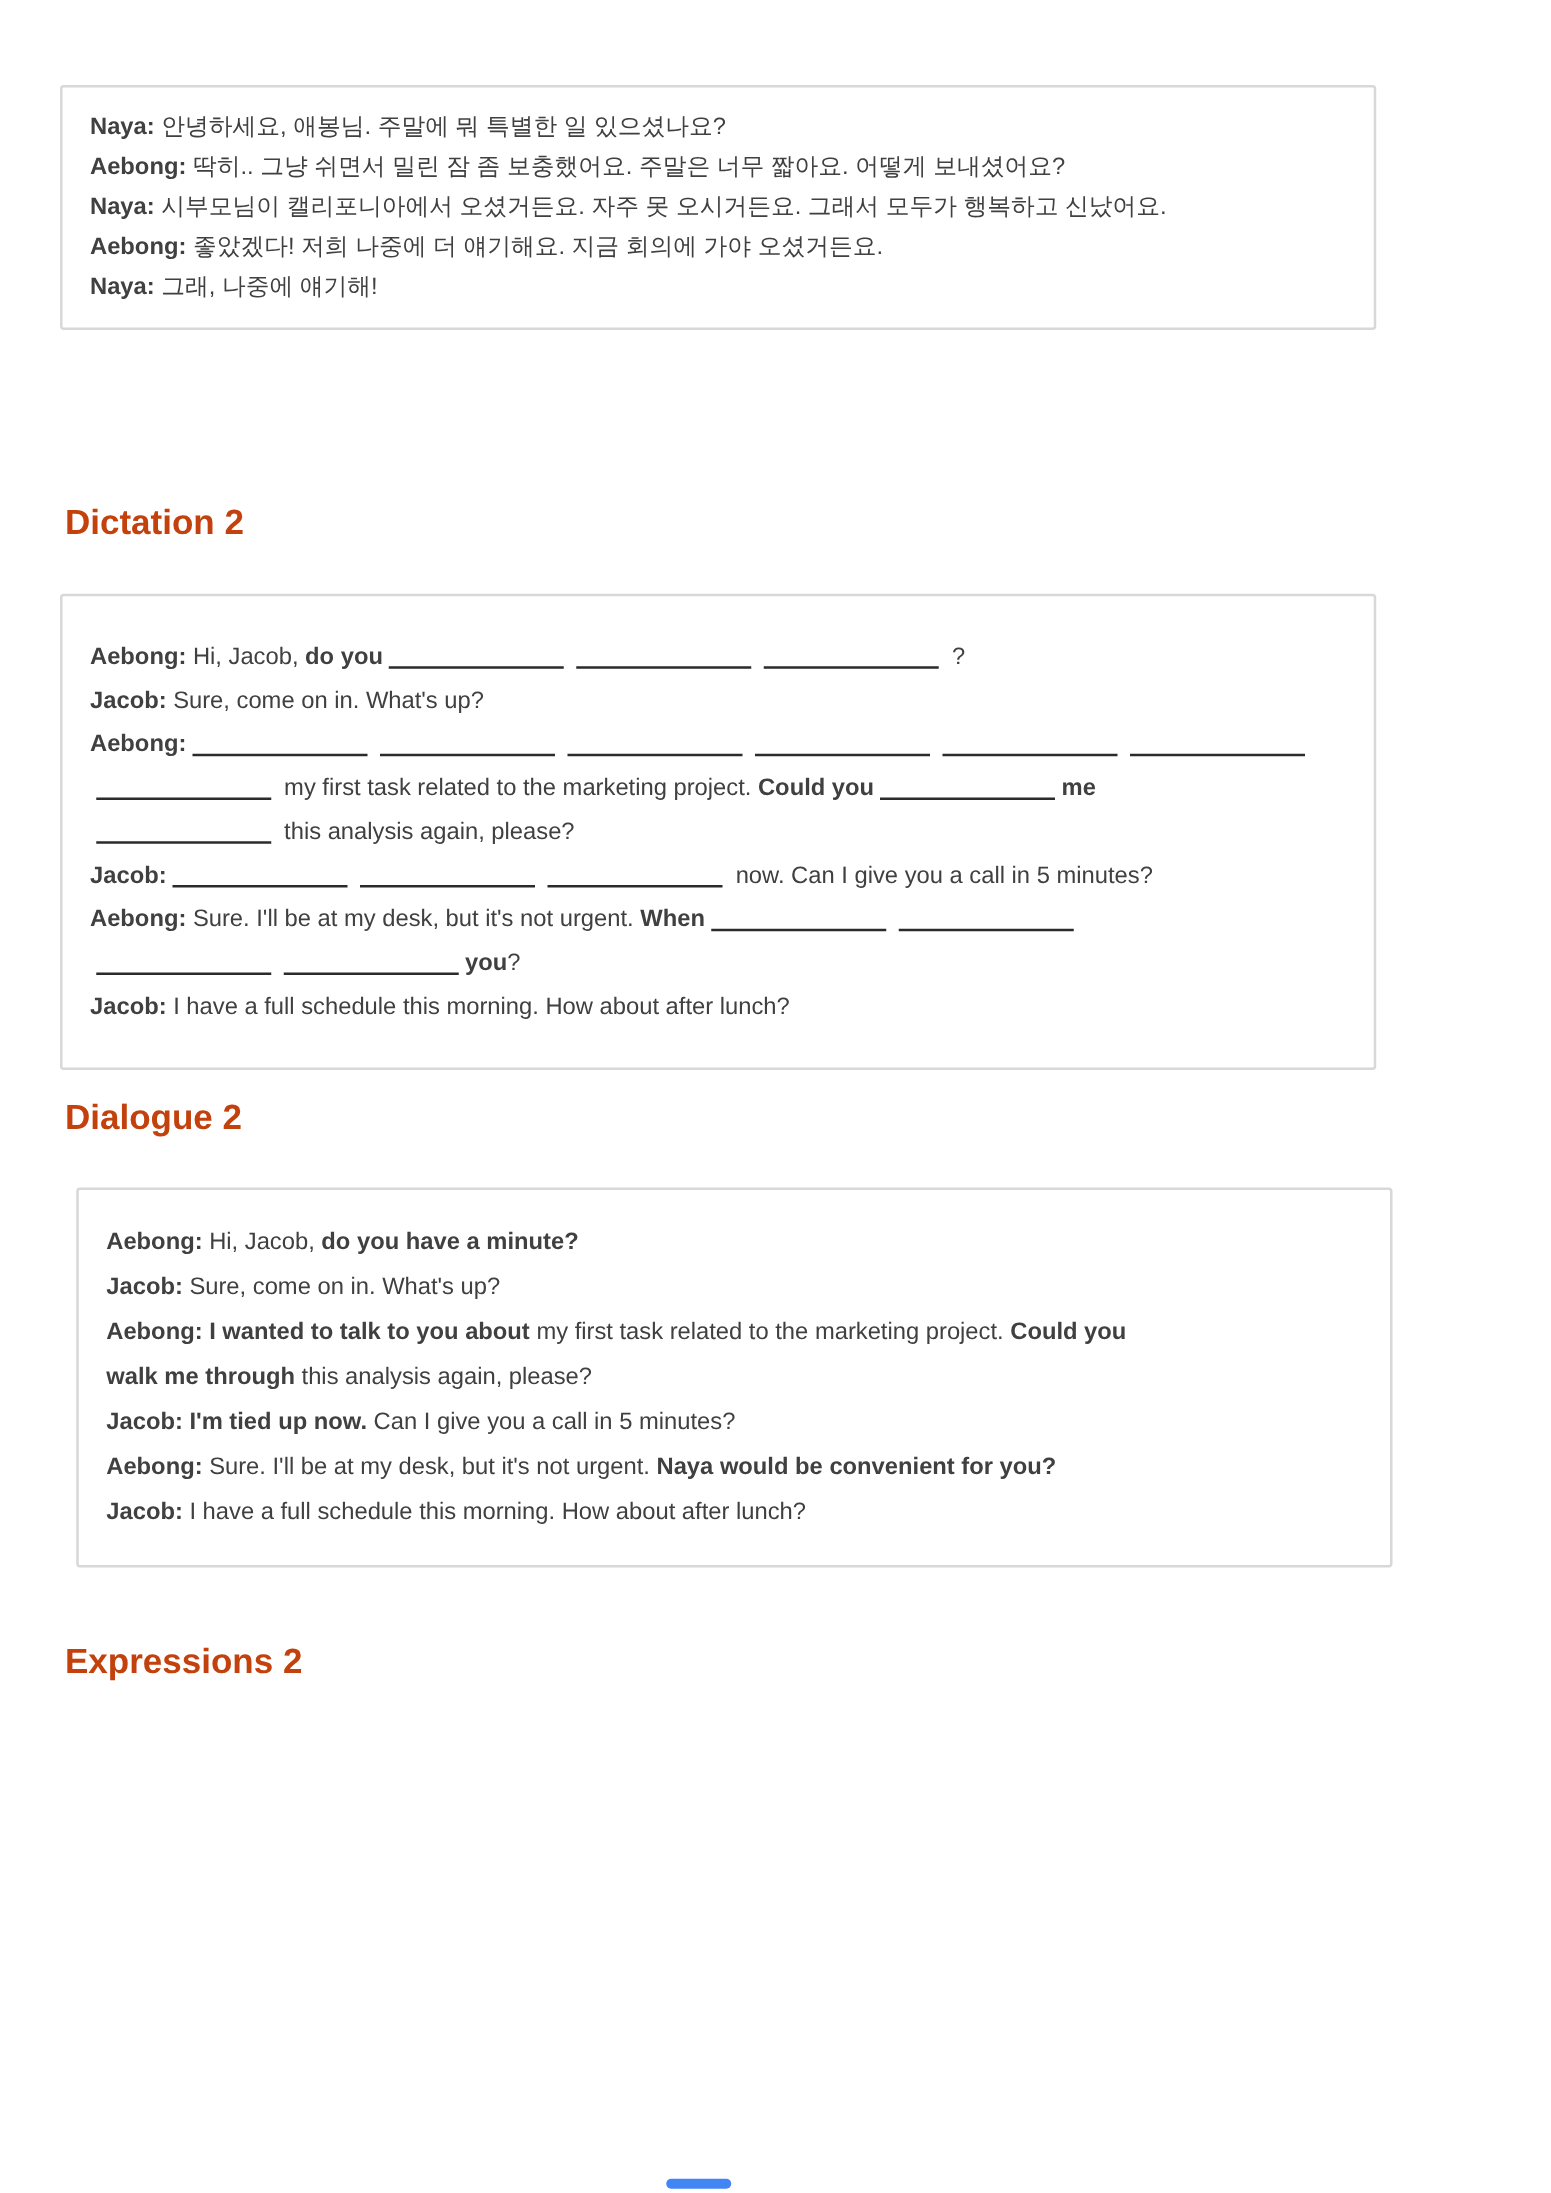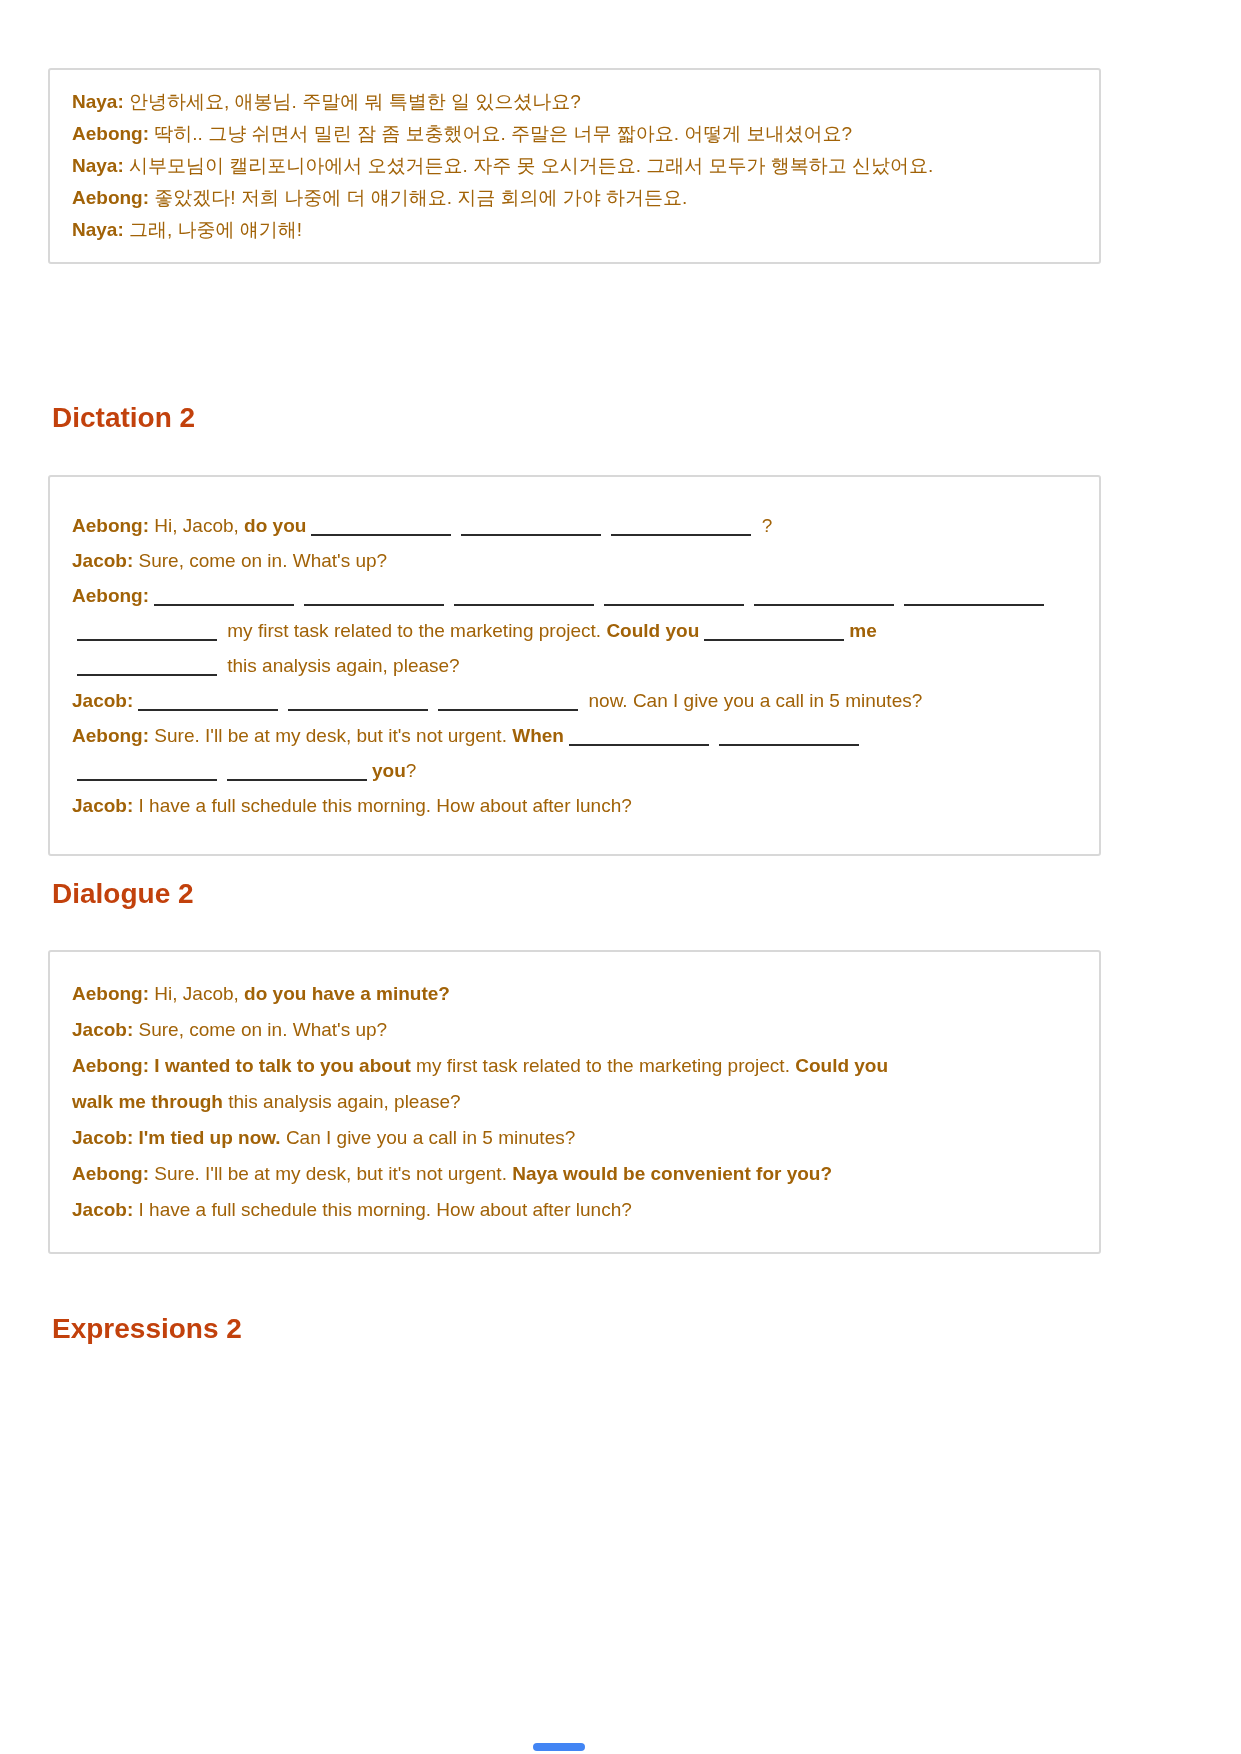--- a/index.html
+++ b/index.html
@@ -20,27 +20,27 @@
     width:1053px;
     box-sizing:border-box;
     border:2px solid #d8d8d8;
     border-radius:3px;
     background:#ffffff;
     padding:16px 22px;
   }
   .box .line{
     margin:0;
     font-size:19px;
-    color:#a16207;
+    color:#404040;
     line-height:32px;
     white-space:normal;
   }
   #dictation-box{padding:31px 22px;}
   #dictation-box .line{line-height:35px;}
-  #dialogue-box{padding:24px 22px;}
+  #dialogue-box{padding:24px 22px;margin-left:13px;}
   #dialogue-box .line{line-height:36px;}
   .b{font-weight:700;}
   .blank{
     display:inline-block;
     width:140px;
     height:6px;
     border-bottom:2px solid #2b2b2b;
     margin:0 5px;
     vertical-align:-4px;
   }
@@ -60,21 +60,21 @@
 </style>
 </head>
 <body>
 
 <div class="screen">
 
   <div class="box" id="korean-box" style="top: 68px; border-color: rgb(216, 216, 216);">
       <p class="line"><span class="b">Naya:</span><span> 안녕하세요, 애봉님. 주말에 뭐 특별한 일 있으셨나요?</span></p>
       <p class="line"><span class="b">Aebong:</span><span> 딱히.. 그냥 쉬면서 밀린 잠 좀 보충했어요. 주말은 너무 짧아요. 어떻게 보내셨어요?</span></p>
       <p class="line"><span class="b">Naya:</span><span> 시부모님이 캘리포니아에서 오셨거든요. 자주 못 오시거든요. 그래서 모두가 행복하고 신났어요.</span></p>
-      <p class="line"><span class="b">Aebong:</span><span> 좋았겠다! 저희 나중에 더 얘기해요. 지금 회의에 가야 하거든요.</span></p>
+      <p class="line"><span class="b">Aebong:</span><span> 좋았겠다! 저희 나중에 더 얘기해요. 지금 회의에 가야 오셨거든요.</span></p>
       <p class="line"><span class="b">Naya:</span><span> 그래, 나중에 얘기해!</span></p>
     </div>
 
   <h2 class="heading" style="top:400px;">Dictation 2</h2>
 
   <div class="box" id="dictation-box" style="top: 475px; border-color: rgb(216, 216, 216);">
       <p class="line"><span class="b">Aebong:</span><span> Hi, Jacob, </span><span class="b">do you</span><span class="blank"></span><span class="blank"></span><span class="blank"></span><span> ?</span></p>
       <p class="line"><span class="b">Jacob:</span><span> Sure, come on in. What's up?</span></p>
       <p class="line"><span class="b">Aebong:</span><span class="blank"></span><span class="blank"></span><span class="blank"></span><span class="blank"></span><span class="blank"></span><span class="blank"></span></p>
       <p class="line"><span class="blank"></span><span> my first task related to the marketing project. </span><span class="b">Could you</span><span class="blank"></span><span class="b">me</span></p>

